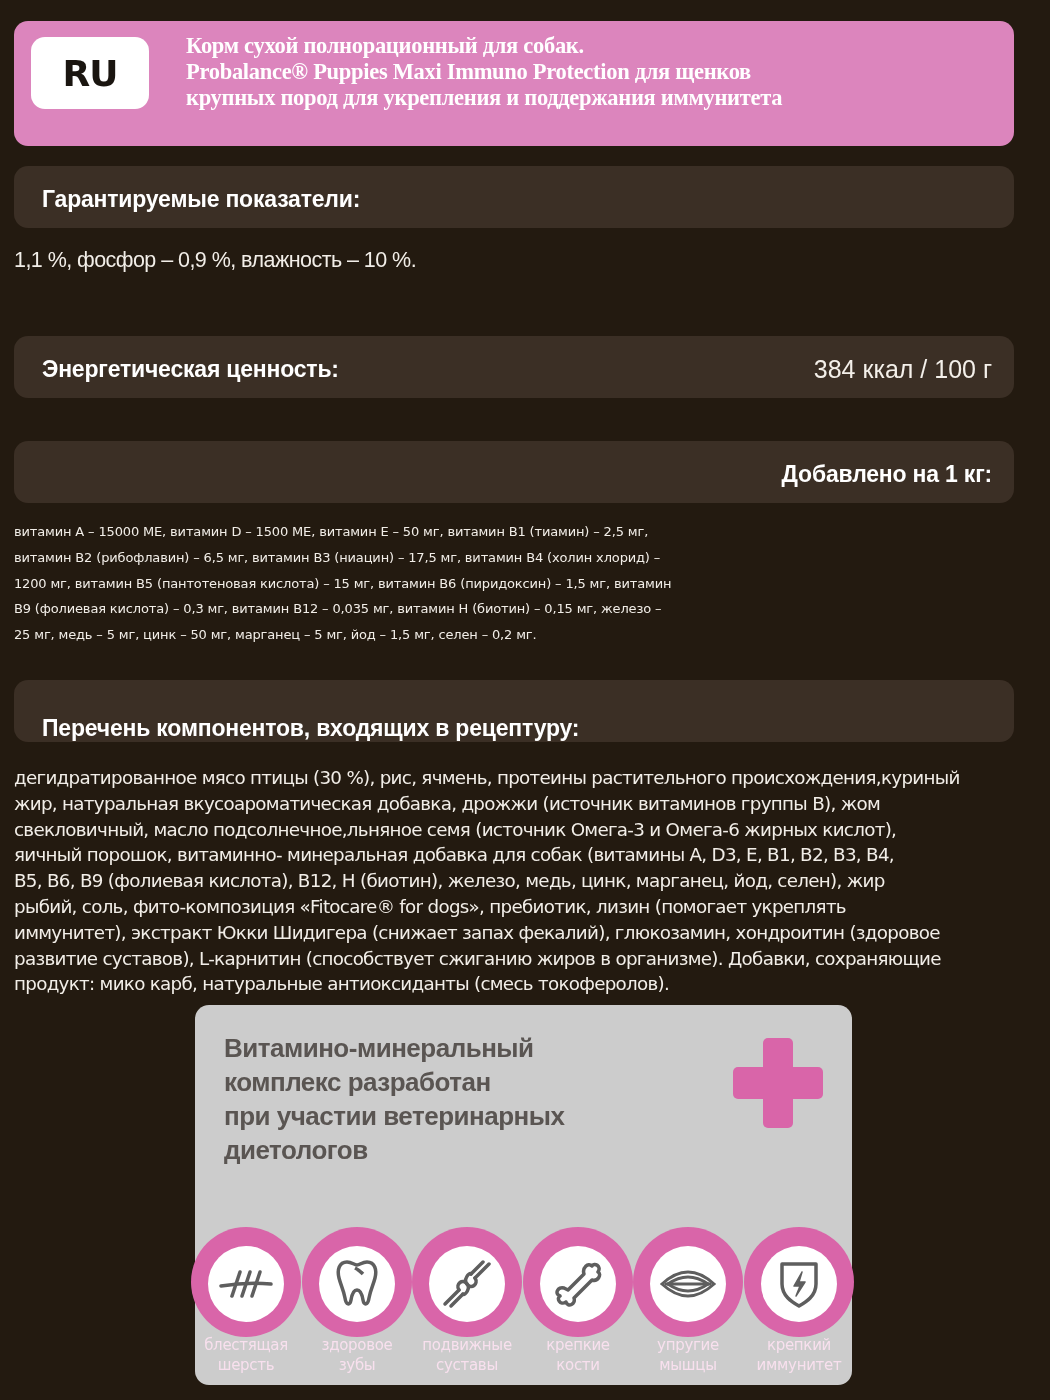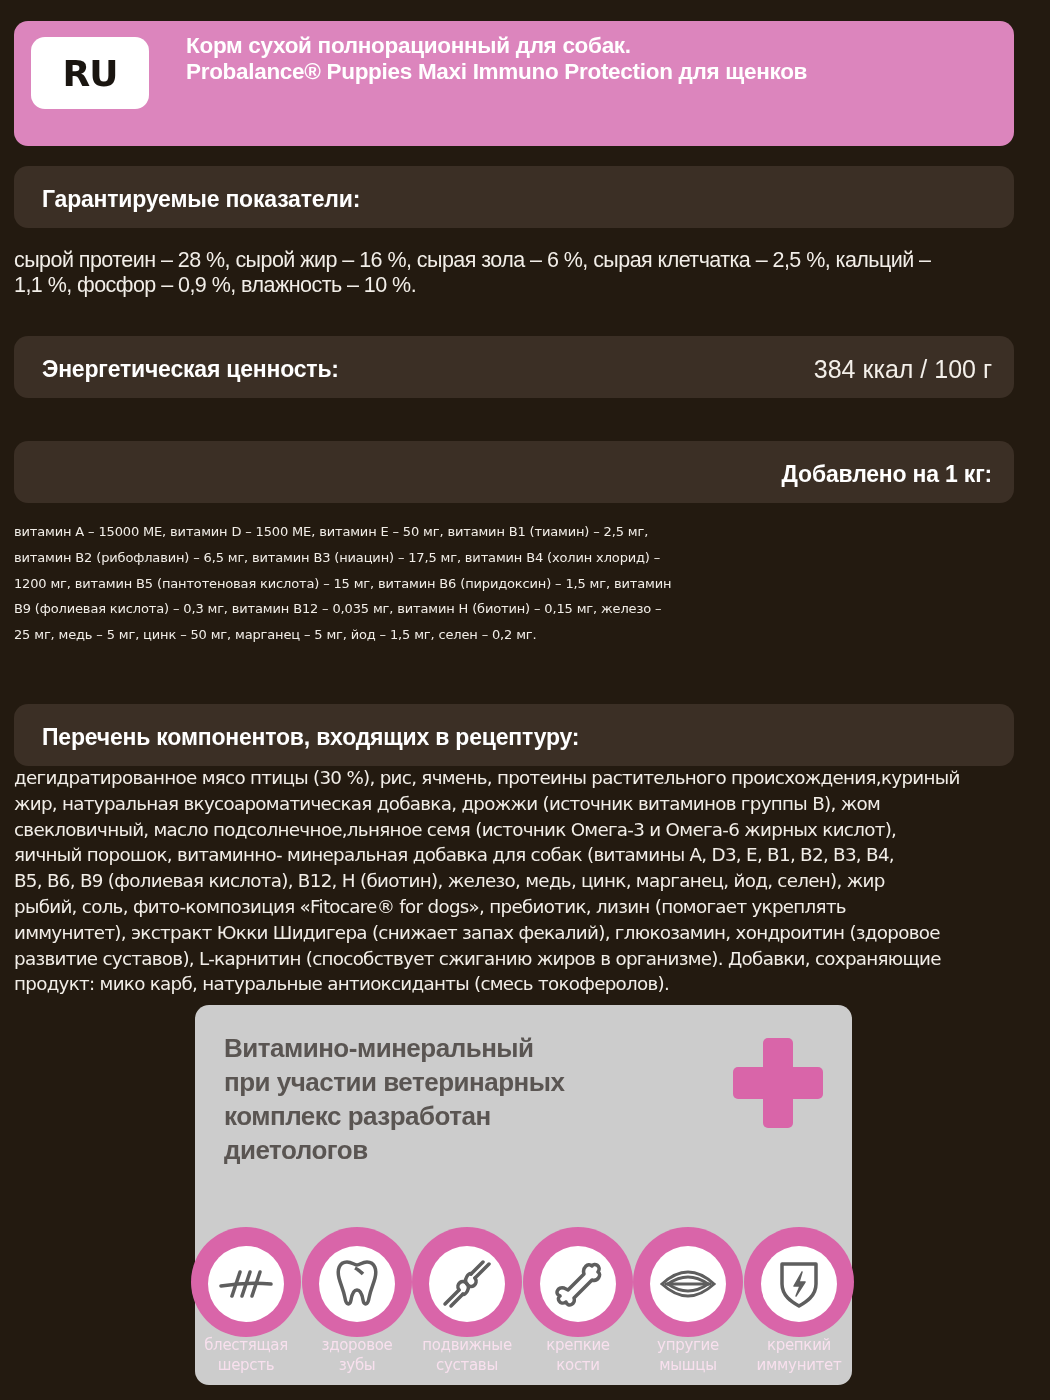--- a/index.html
+++ b/index.html
@@ -17,21 +17,21 @@
   }
   .lang-badge {
     position: absolute; left: 17px; top: 16px; width: 118px; height: 72px;
     background: #ffffff; border-radius: 14px;
     display: flex; align-items: center; justify-content: center;
     font-family: "DejaVu Sans", sans-serif; font-weight: bold; font-size: 36px;
     color: #1a1510; letter-spacing: -1px;
   }
   .title-text {
     position: absolute; left: 172px; top: 12px; width: 820px;
-    font-family: Liberation Sans, sans-serif; font-weight: bold;
+    font-family: Liberation Serif, serif; font-weight: bold;
     font-size: 22.5px; line-height: 26px; color: #ffffff;
     letter-spacing: -0.3px;
   }
   .title-text div { white-space: nowrap; }
   .section-header {
     position: absolute; left: 14px; width: 1000px; height: 62px;
     background: #3b2f25; border-radius: 14px;
     display: flex; align-items: center; justify-content: space-between;
     padding: 4px 22px 0 28px;
   }
@@ -83,67 +83,67 @@
   }
 </style>
 </head>
 <body>
 
 <div class="title-bar">
   <div class="lang-badge">RU</div>
   <div class="title-text">
     <div>Корм сухой полнорационный для собак.</div>
     <div>Probalance® Puppies Maxi Immuno Protection для щенков</div>
+    <div>крупных пород для укрепления и поддержания иммунитета</div>
   </div>
 </div>
 
 <div class="section-header" style="top:166px;">
   <span class="label">Гарантируемые показатели:</span>
 </div>
 <div class="para p-guaranteed">
-  <div>сырой протеин – 28 %, сырой жир – 16 %, сырая зола – 6 %, сырая клетчатка – 2,5 %, кальций –</div>
   <div>1,1 %, фосфор – 0,9 %, влажность – 10 %.</div>
 </div>
 
 <div class="section-header" style="top:336px;">
   <span class="label">Энергетическая ценность:</span>
   <span class="value">384 ккал / 100 г</span>
 </div>
 
 <div class="section-header" style="top:441px;justify-content:flex-end;">
   <span class="label">Добавлено на 1 кг:</span>
 </div>
 <div class="para p-vitamins">
   <div>витамин А – 15000 МЕ, витамин D – 1500 МЕ, витамин Е – 50 мг, витамин В1 (тиамин) – 2,5 мг,</div>
   <div>витамин В2 (рибофлавин) – 6,5 мг, витамин В3 (ниацин) – 17,5 мг, витамин В4 (холин хлорид) –</div>
   <div>1200 мг, витамин В5 (пантотеновая кислота) – 15 мг, витамин В6  (пиридоксин) – 1,5 мг, витамин</div>
   <div>В9 (фолиевая кислота) – 0,3 мг, витамин В12 – 0,035 мг, витамин Н (биотин) – 0,15 мг, железо –</div>
   <div>25 мг, медь – 5 мг, цинк – 50 мг, марганец – 5 мг, йод – 1,5 мг, селен – 0,2 мг.</div>
 </div>
 
-<div class="section-header" style="top:704px;">
+<div class="section-header" style="top:680px;align-items:flex-end;">
   <span class="label">Перечень компонентов, входящих в рецептуру:</span>
 </div>
 <div class="para p-ingredients">
   <div>дегидратированное мясо птицы (30 %), рис, ячмень, протеины растительного происхождения,куриный</div>
   <div>жир,  натуральная вкусоароматическая добавка, дрожжи (источник витаминов группы В), жом</div>
   <div>свекловичный, масло подсолнечное,льняное семя (источник Омега-3 и Омега-6 жирных кислот),</div>
   <div>яичный порошок, витаминно- минеральная добавка для собак (витамины А, D3, Е, В1, В2, В3, В4,</div>
   <div>В5, В6, В9 (фолиевая кислота), В12, Н (биотин), железо, медь, цинк, марганец, йод, селен), жир</div>
   <div>рыбий, соль, фито-композиция «Fitocare® for dogs», пребиотик, лизин (помогает укреплять</div>
   <div>иммунитет), экстракт Юкки Шидигера (снижает запах фекалий), глюкозамин, хондроитин (здоровое</div>
   <div>развитие суставов), L-карнитин (способствует сжиганию жиров в организме). Добавки, сохраняющие</div>
   <div>продукт: мико карб, натуральные антиоксиданты (смесь токоферолов).</div>
 </div>
 
 <div class="info-card">
   <div class="card-text">
     <div>Витамино-минеральный</div>
+    <div>комплекс разработан</div>
     <div>при участии ветеринарных</div>
-    <div>комплекс разработан</div>
     <div>диетологов</div>
   </div>
   <div class="plus-icon">
     <div class="v"></div>
       <div class="h"></div>
   </div>
 
 </div>
 
 <div class="benefit" style="left:191px;">

